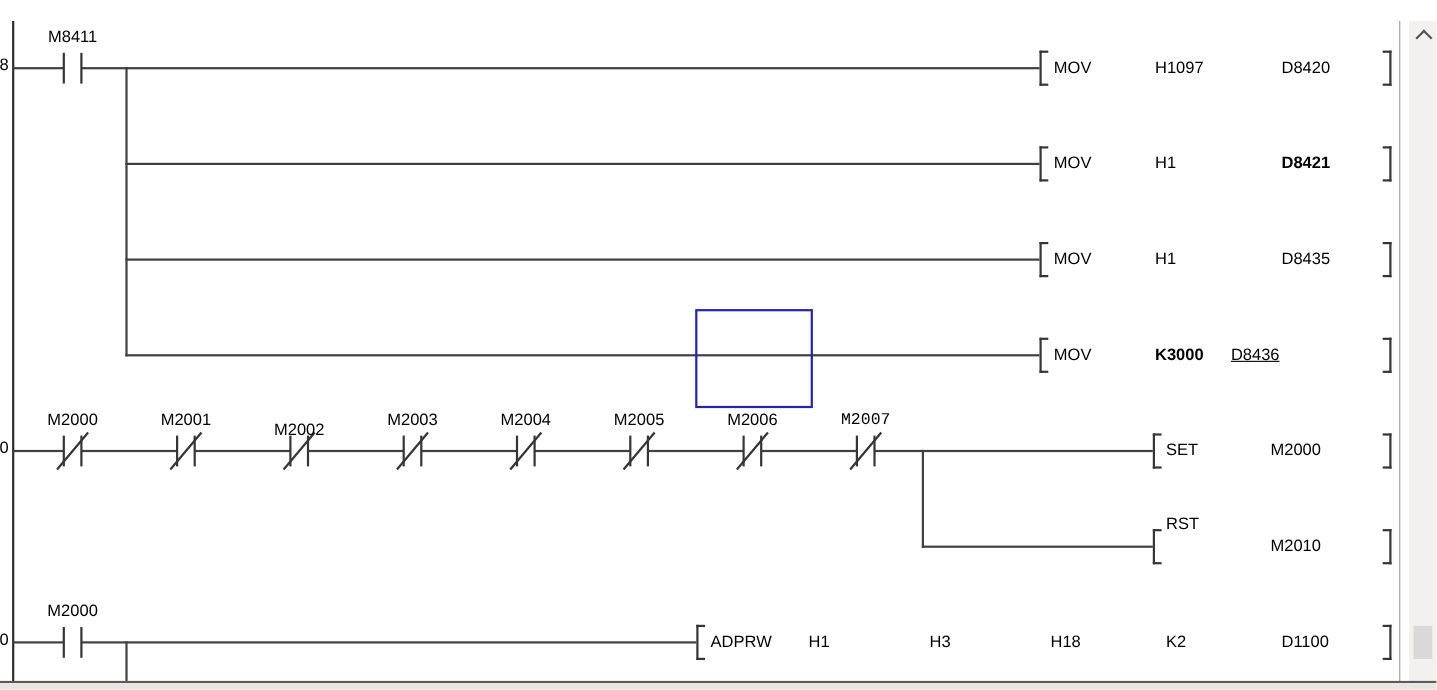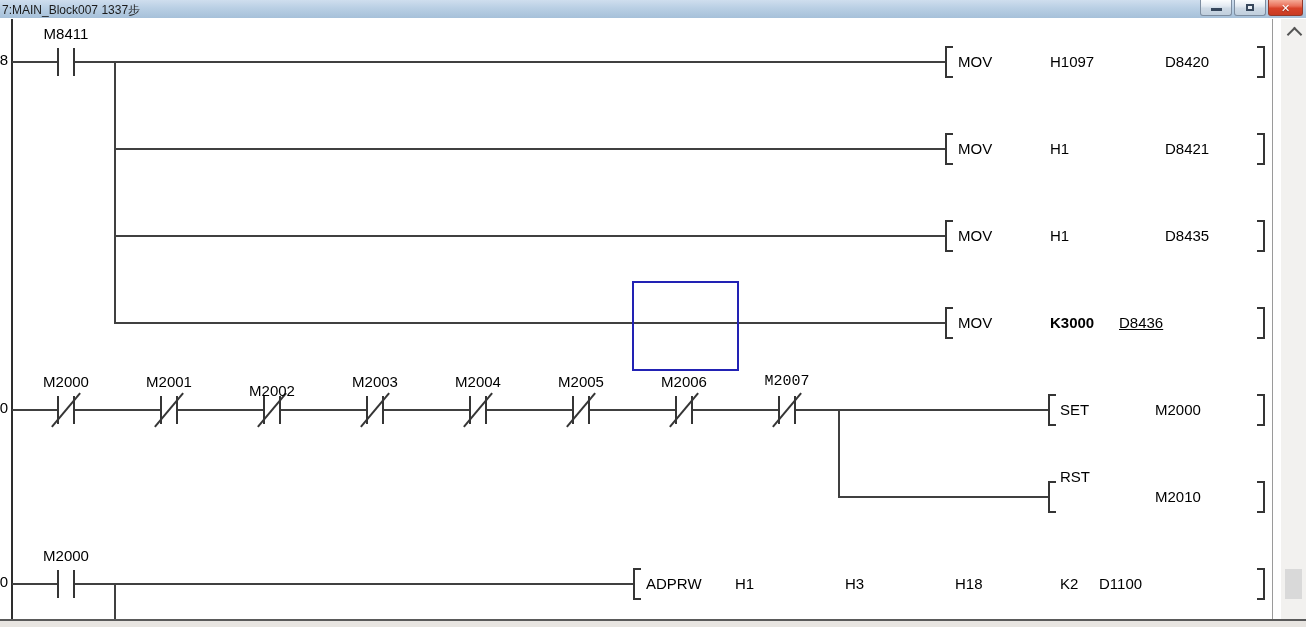--- a/index.html
+++ b/index.html
@@ -49,32 +49,20 @@
 
   
   .bframe{position:absolute;left:0;top:619px;width:1306px;height:2px;background:#5a5a5a;}
   .bstrip{position:absolute;left:0;top:621px;width:1306px;height:6px;background:#e8e5e1;}
 </style>
 </head>
 <body>
 
 <div id="win">
 
-  <div class="titlebar">
-    <span class="title-text">7:MAIN_Block007 1337步</span>
-    <div class="wbtn min">
-      <span class="glyph-min"></span>
-    </div>
-    <div class="wbtn max">
-      <span class="glyph-max"></span>
-    </div>
-    <div class="wbtn close">
-      <span class="glyph-close">✕</span>
-    </div>
-  </div>
 
   <div id="ladder">
     <div class="left-rail"></div>
     <div class="right-border"></div>
   <div class="step" style="left: -10px; top: 33px; height: 20px;">8</div>
       <div class="hline" style="left: 12px; top: 43px; width: 933px;"></div>
       <div class="gap" style="left: 58px; top: 40px; width: 16px;"></div>
       <div class="cbar" style="left: 57px; top: 30px;"></div>
       <div class="cbar" style="left: 73px; top: 30px;"></div>
       <div class="lbl" title="" style="left: 11px; top: 7px; height: 20px;">M8411</div>
@@ -82,21 +70,21 @@
       <div class="obr" style="left: 945px; top: 28px;"></div>
       <div class="cbr" style="left: 1257px; top: 28px;"></div>
       <div class="itext" style="left: 958px; top: 33px;">MOV</div>
       <div class="itext" style="left: 1050px; top: 33px;">H1097</div>
       <div class="itext" style="left: 1165px; top: 33px;">D8420</div>
       <div class="hline" style="left: 114px; top: 130px; width: 831px;"></div>
       <div class="obr" style="left: 945px; top: 115px;"></div>
       <div class="cbr" style="left: 1257px; top: 115px;"></div>
       <div class="itext" style="left: 958px; top: 120px;">MOV</div>
       <div class="itext" style="left: 1050px; top: 120px;">H1</div>
-      <div class="itext" style="left: 1165px; top: 120px;">D8421</div>
+      <div class="itext" style="left: 1165px; top: 120px; font-weight: bold;">D8421</div>
       <div class="hline" style="left: 114px; top: 217px; width: 831px;"></div>
       <div class="obr" style="left: 945px; top: 202px;"></div>
       <div class="cbr" style="left: 1257px; top: 202px;"></div>
       <div class="itext" style="left: 958px; top: 207px;">MOV</div>
       <div class="itext" style="left: 1050px; top: 207px;">H1</div>
       <div class="itext" style="left: 1165px; top: 207px;">D8435</div>
       <div class="hline" style="left: 114px; top: 304px; width: 831px;"></div>
       <div class="obr" style="left: 945px; top: 289px;"></div>
       <div class="cbr" style="left: 1257px; top: 289px;"></div>
       <div class="itext" style="left: 958px; top: 294px;">MOV</div>
@@ -161,21 +149,21 @@
       <div class="cbar" style="left: 73px; top: 552px;"></div>
       <div class="lbl" title="" style="left: 11px; top: 529px; height: 20px;">M2000</div>
       <div class="vline" style="left: 114px; top: 565px; height: 36px;"></div>
       <div class="obr" style="left: 633px; top: 550px;"></div>
       <div class="cbr" style="left: 1257px; top: 550px;"></div>
       <div class="itext" style="left: 646px; top: 555px; text-align: center;">ADPRW</div>
       <div class="itext" style="left: 735px; top: 555px;">H1</div>
       <div class="itext" style="left: 845px; top: 555px;">H3</div>
       <div class="itext" style="left: 955px; top: 555px;">H18</div>
       <div class="itext" style="left: 1060px; top: 555px;">K2</div>
-      <div class="itext" style="left: 1099px; top: 555px;">D1100</div>
+      <div class="itext" style="left: 1165px; top: 555px;">D1100</div>
       <div class="selrect" style="left: 632px; top: 263px; width: 103px; height: 86px;"></div>
     </div>
 
   <div class="sbtrack"></div>
   <i class="chev"></i>
   <div class="sbthumb"></div>
 
   <div class="bframe"></div>
   <div class="bstrip"></div>
 

